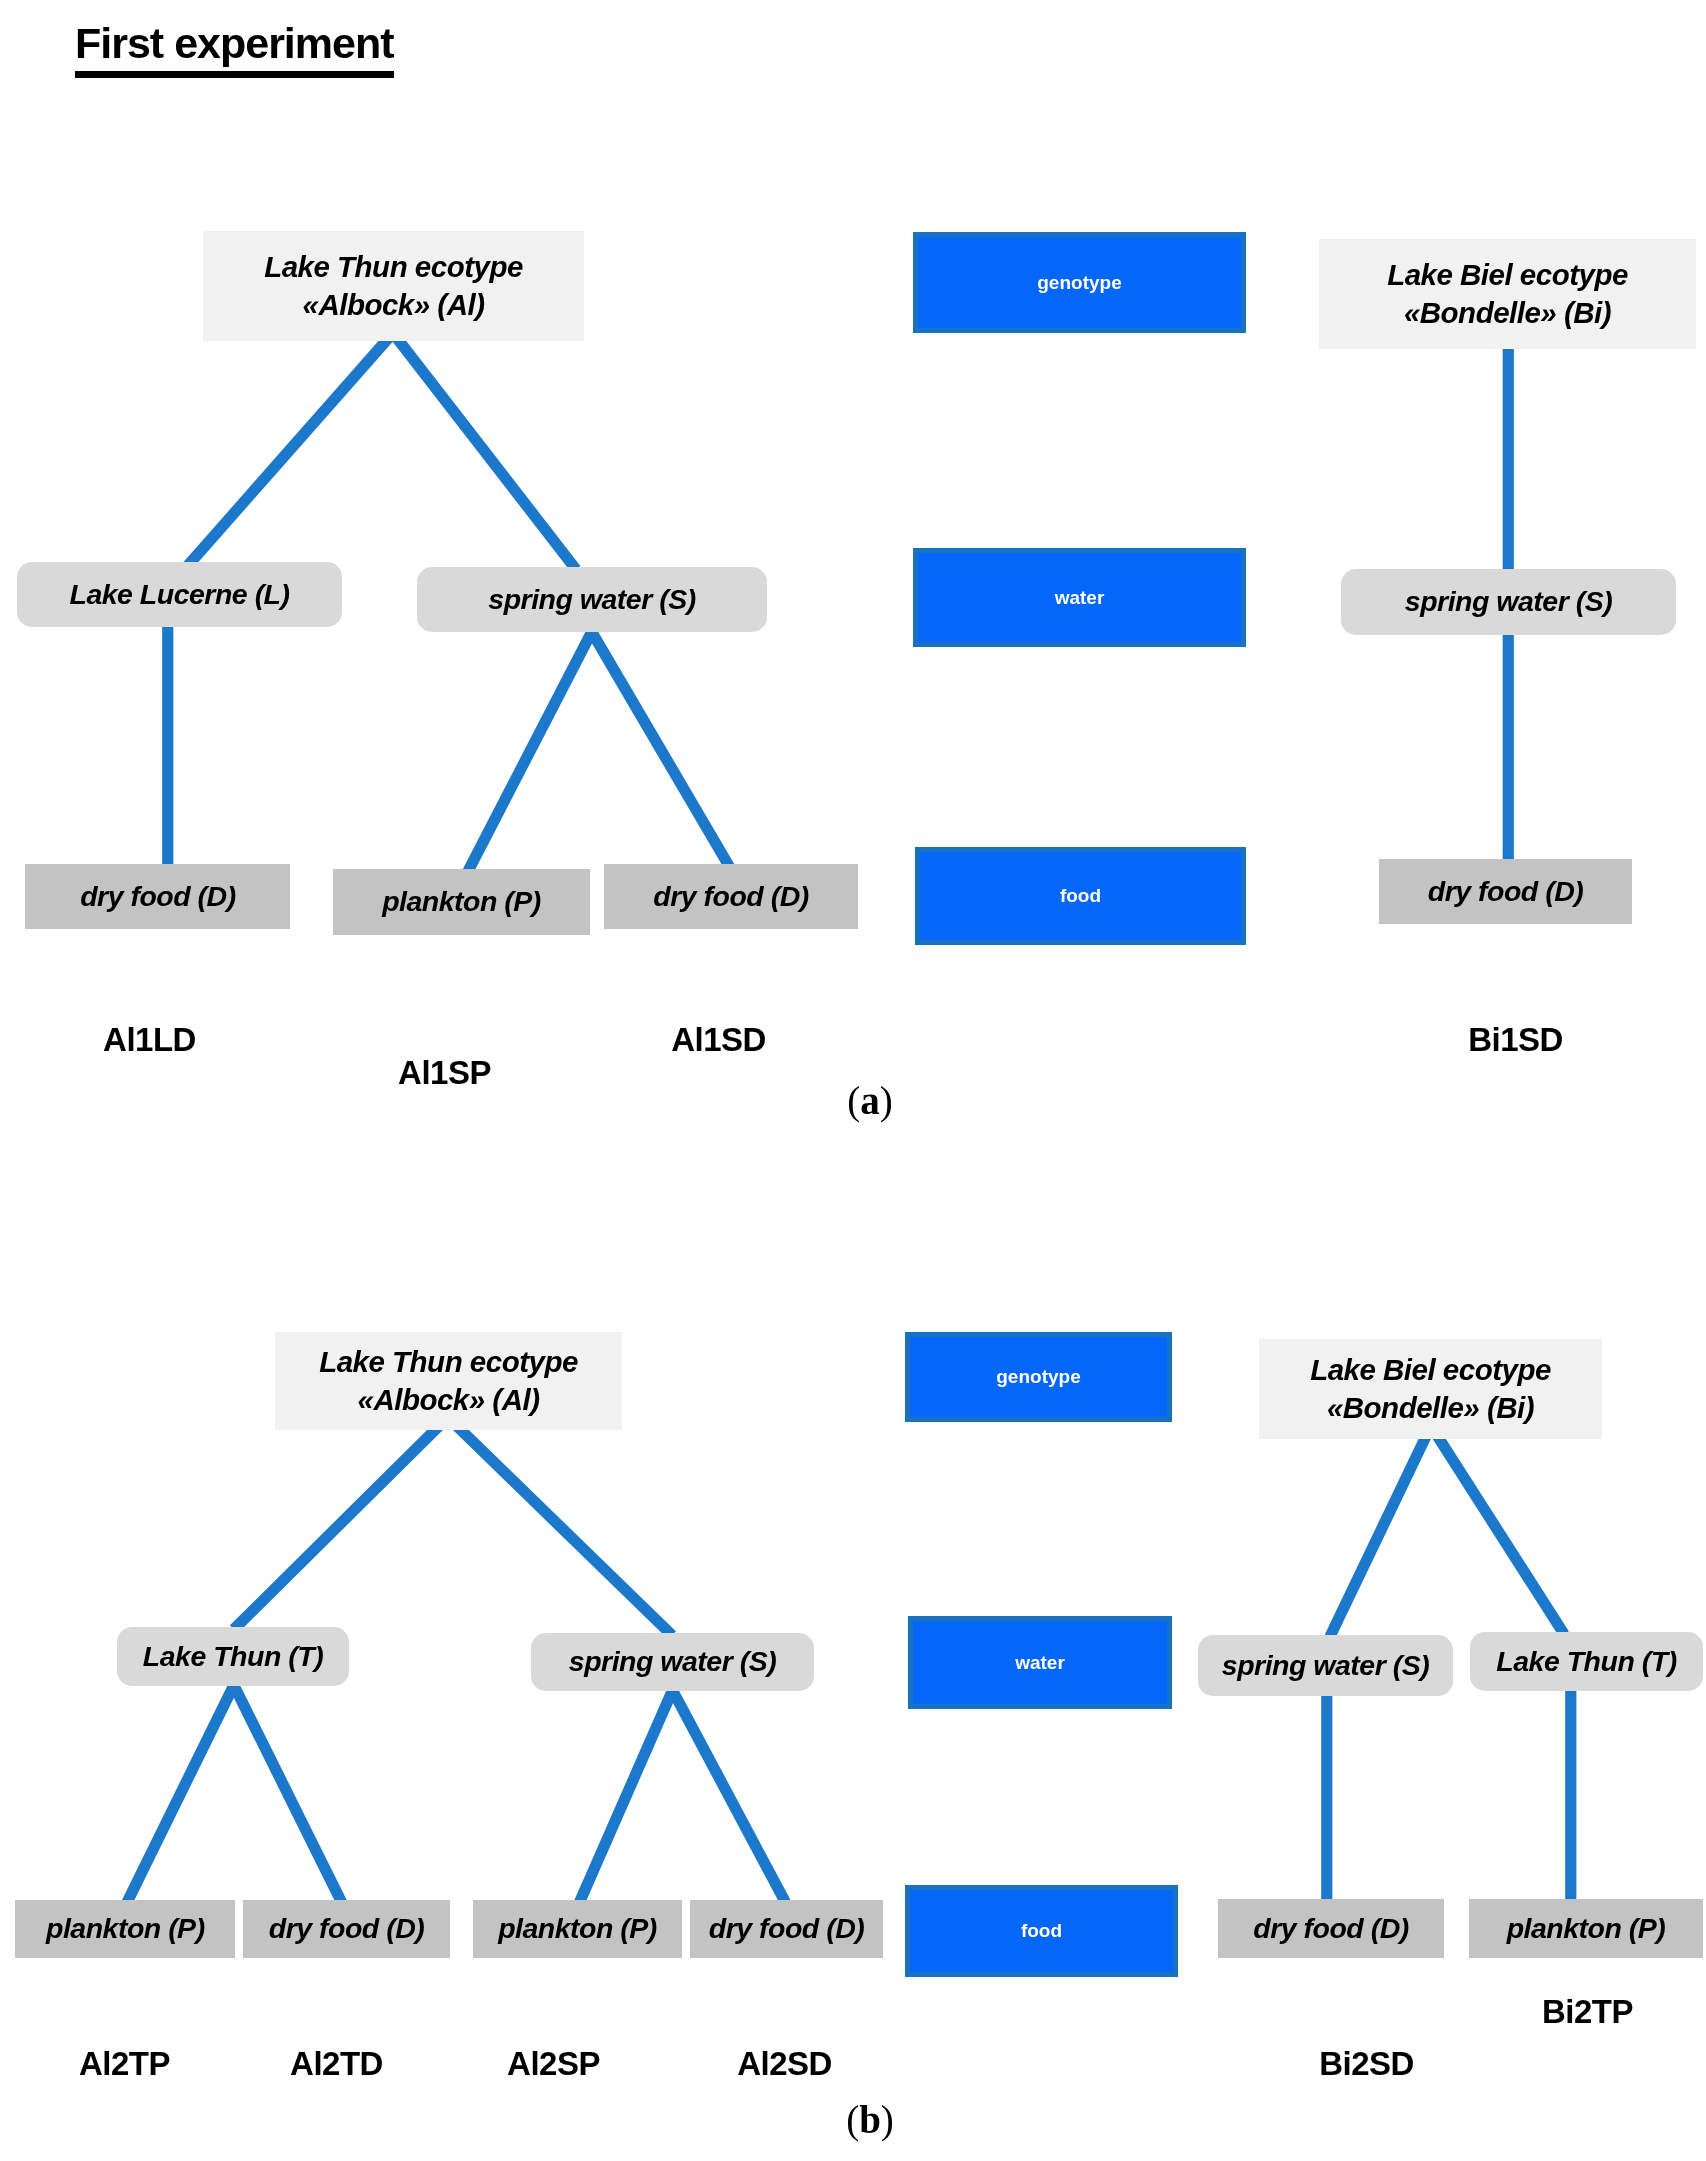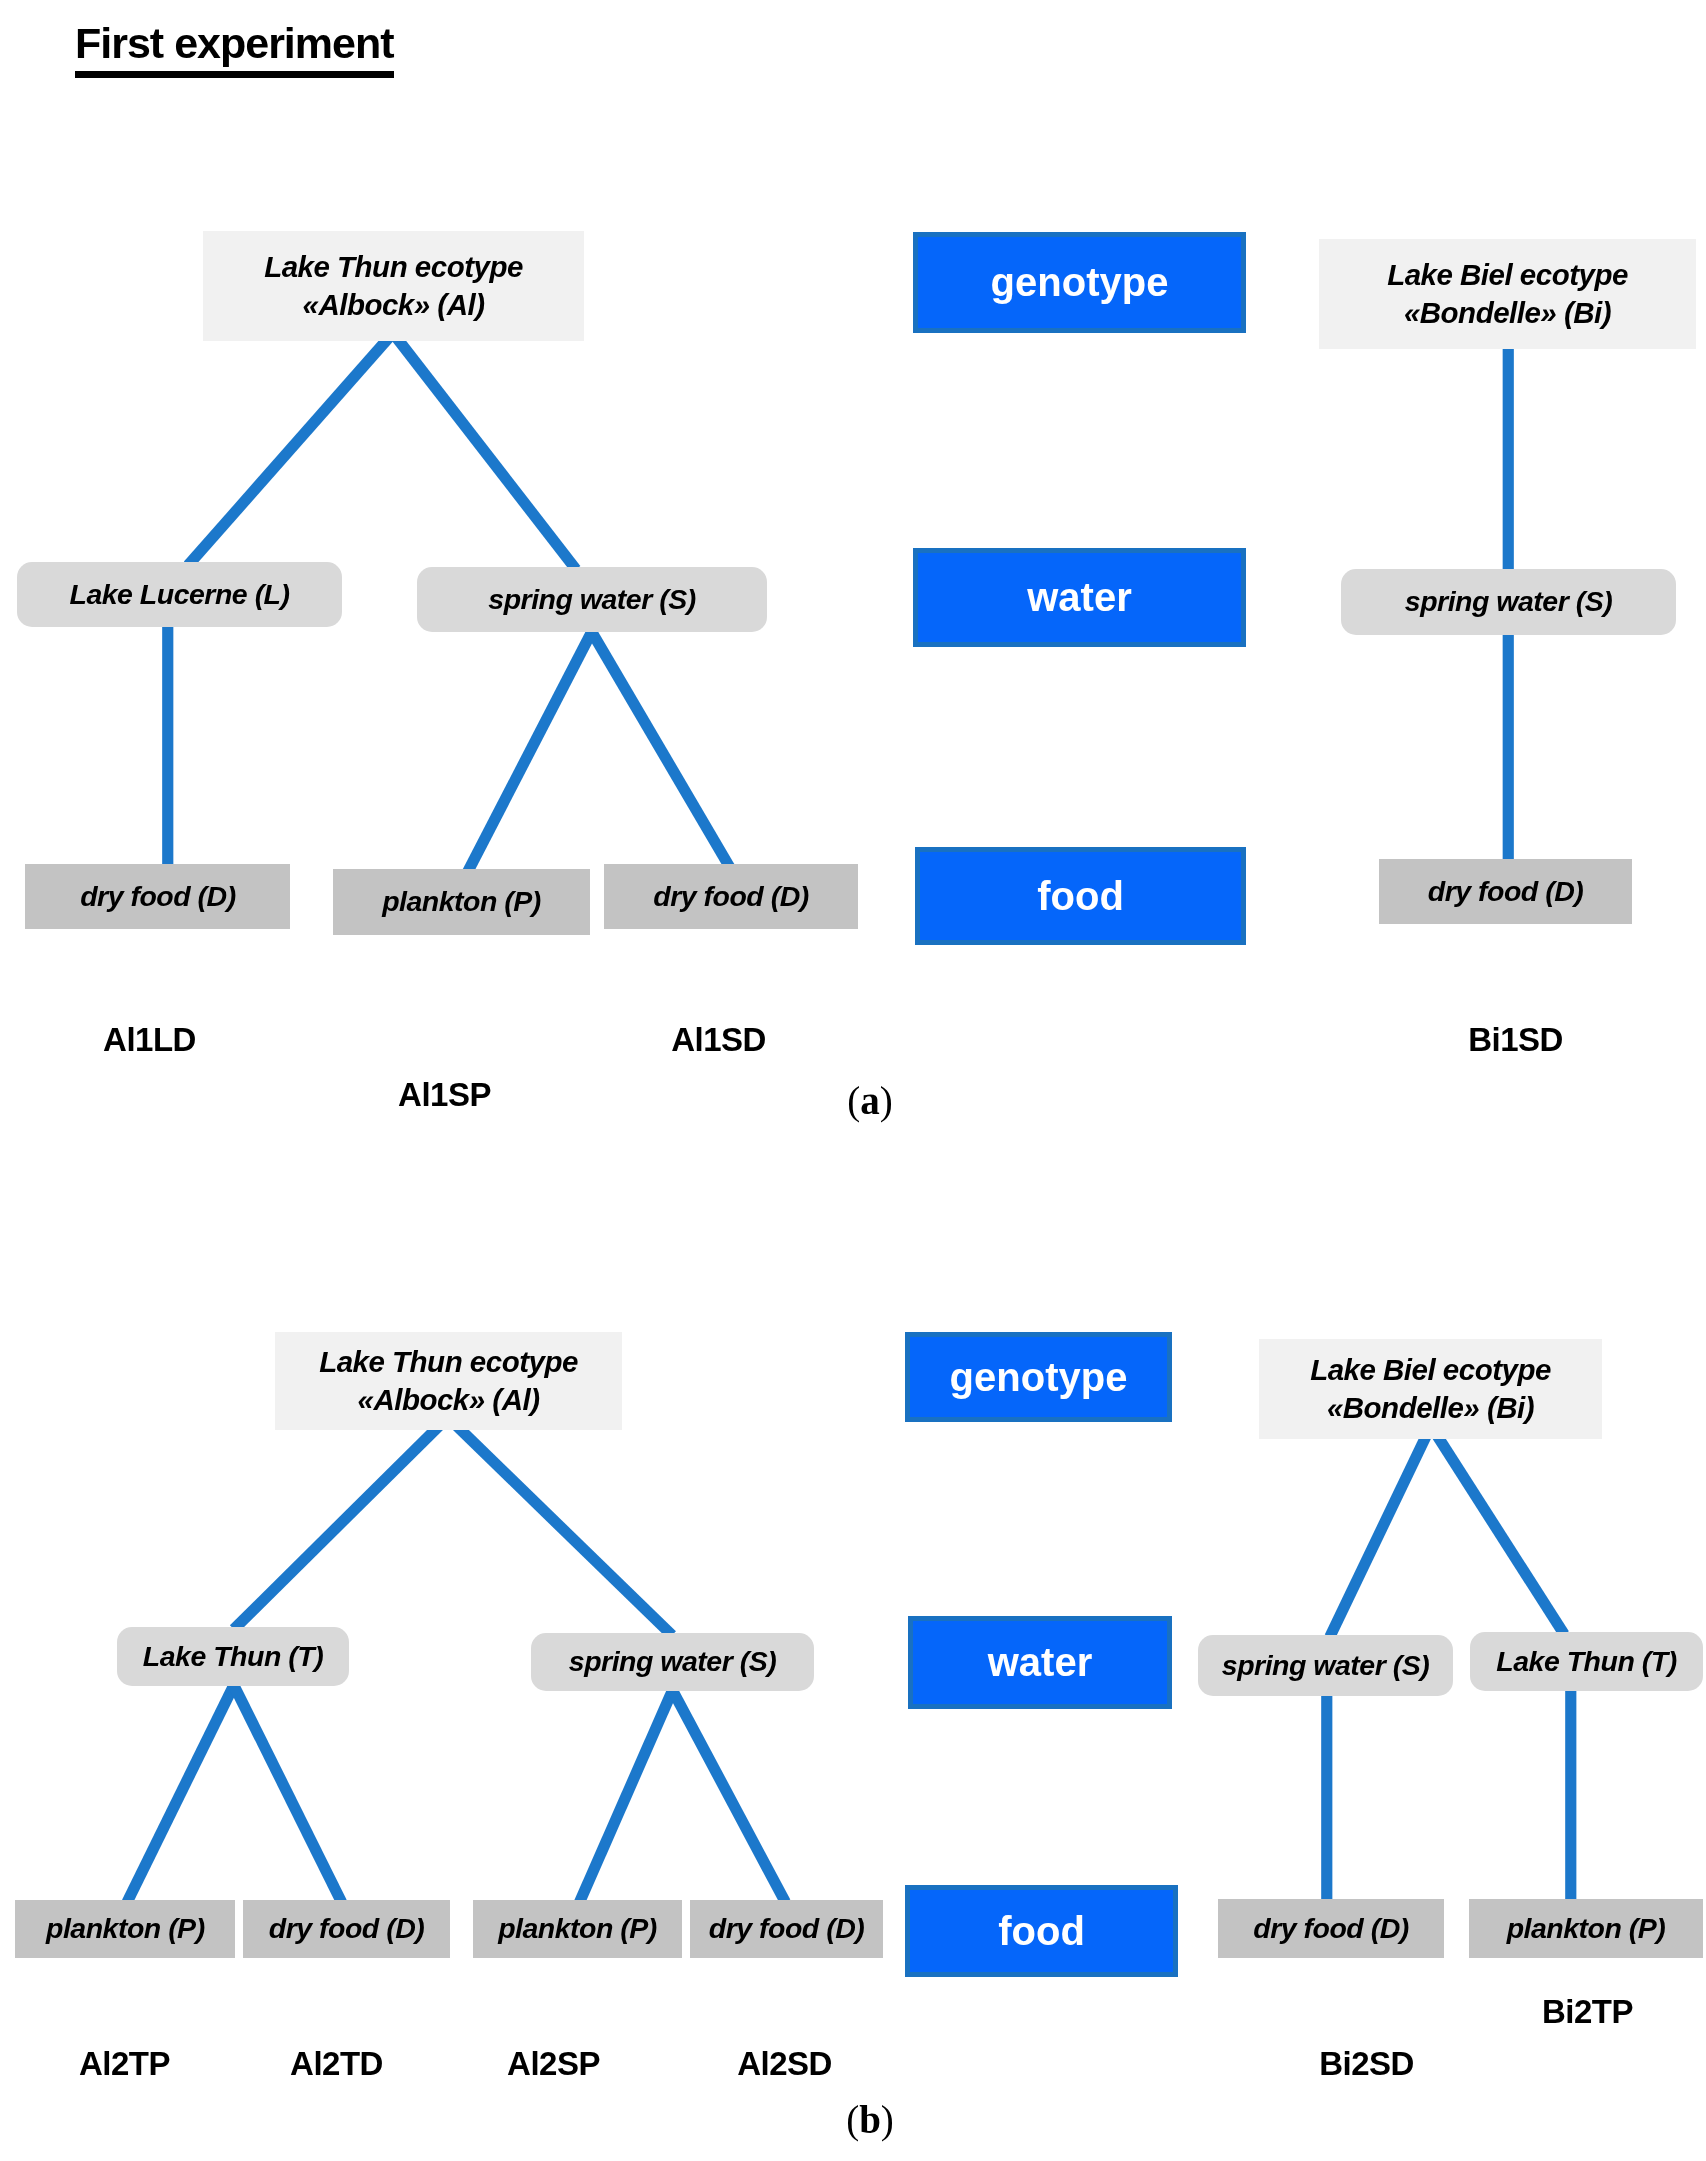--- a/index.html
+++ b/index.html
@@ -29,21 +29,21 @@
     box-sizing:border-box;
   }
   .node.root{font-size:29.5px;padding:0 20.3px;margin-top:12px;}
   .gray-light{background:#F1F1F1;}
   .gray-mid{background:#D9D9D9;border-radius:15px;}
   .gray-dark{background:#C3C3C3;}
   .legend{
     position:absolute;z-index:2;
     display:flex;align-items:center;justify-content:center;
     background:#0566FA;border:5.1px solid #1971C1;
-    color:#ffffff;font-weight:bold;font-size:40px;
+    color:#ffffff;font-weight:bold;font-size:19px;
     box-sizing:border-box;text-align:center;
   }
   .cond-label{
     position:absolute;z-index:2;width:153px;
     text-align:center;font-weight:bold;font-size:33px;color:#000;
     letter-spacing:-0.5px;white-space:nowrap;
   }
   .caption{
     position:absolute;z-index:2;width:112px;text-align:center;
     font-family:"Liberation Serif", serif;font-size:39px;color:#000;
@@ -90,21 +90,21 @@
   <div class="legend" style="left:913px;top:548px;width:333px;height:99px;">water</div>
   <div class="node gray-mid" style="left:1341px;top:569px;width:335px;height:66px;">spring water (S)</div>
 
   <div class="node gray-dark" style="left:25.4px;top:864px;width:265px;height:65px;">dry food (D)</div>
   <div class="node gray-dark" style="left:333px;top:869px;width:257px;height:66px;">plankton (P)</div>
   <div class="node gray-dark" style="left:604px;top:864px;width:254px;height:65px;">dry food (D)</div>
   <div class="legend" style="left:915px;top:847px;width:331px;height:98px;">food</div>
   <div class="node gray-dark" style="left:1379px;top:859px;width:253px;height:65px;">dry food (D)</div>
 
   <div class="cond-label" style="left:73px;top:1021px;">Al1LD</div>
-  <div class="cond-label" style="left:368px;top:1076px;">Al1SP</div>
+  <div class="cond-label" style="left:368px;top:1054px;">Al1SP</div>
   <div class="cond-label" style="left:642px;top:1021px;">Al1SD</div>
   <div class="cond-label" style="left:1439px;top:1021px;">Bi1SD</div>
 
   <div class="caption" style="left:814px;top:1078px;"><span>(</span><span class="ltr">a</span><span>)</span></div>
 
 
   <div class="node root gray-light" style="left:275px;top:1320px;width:347px;height:98px;">Lake Thun ecotype «Albock» (Al)</div>
   <div class="legend" style="left:905px;top:1332px;width:267px;height:90px;">genotype</div>
   <div class="node root gray-light" style="left:1259px;top:1327px;width:343px;height:100px;">Lake Biel ecotype «Bondelle» (Bi)</div>
 

